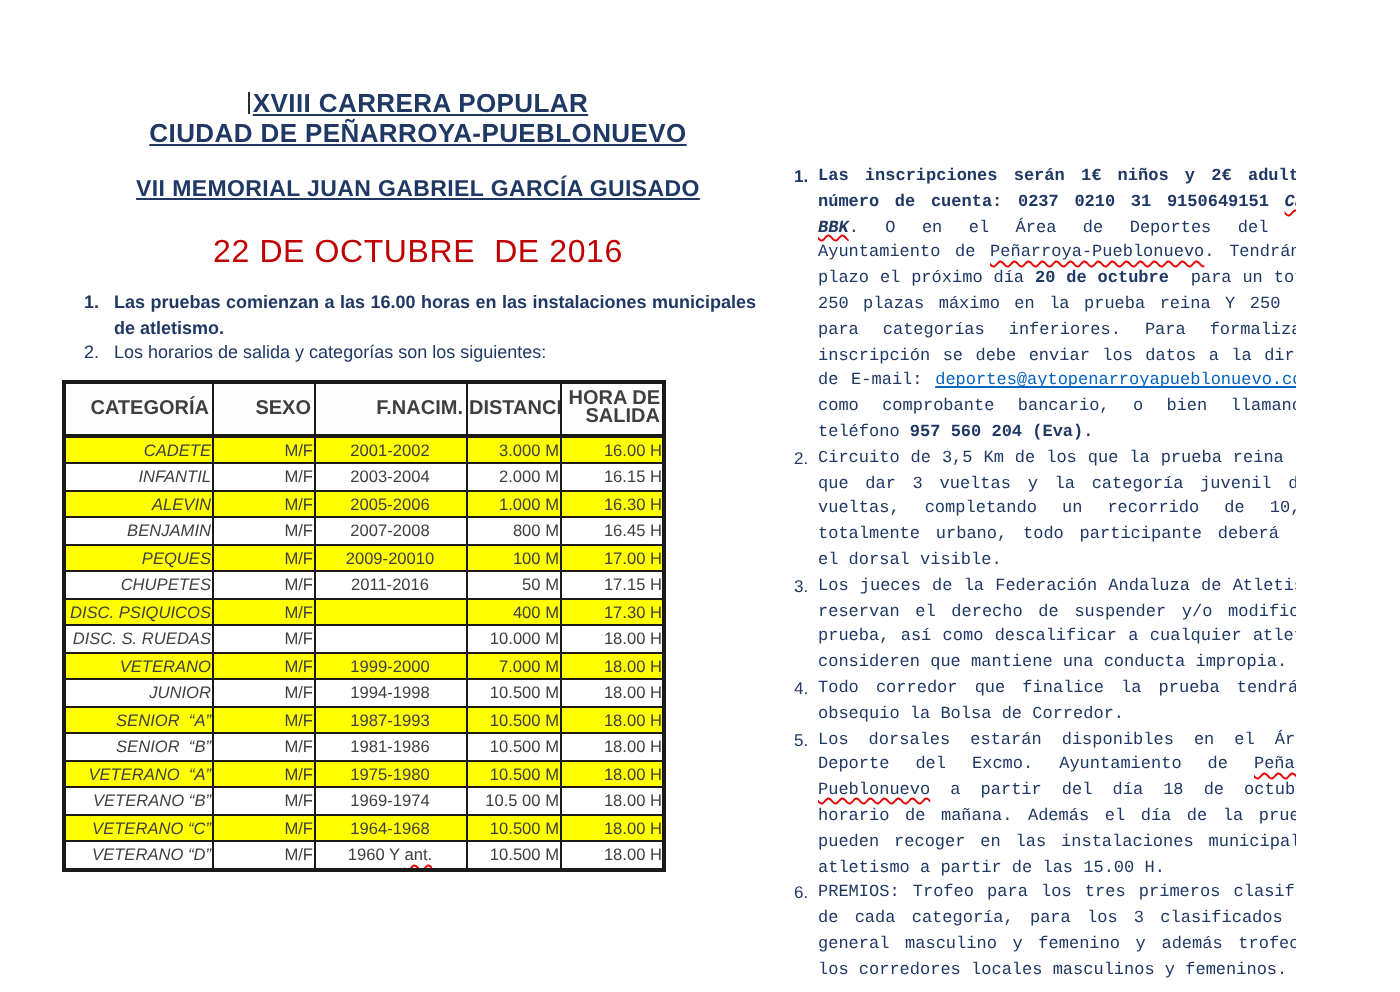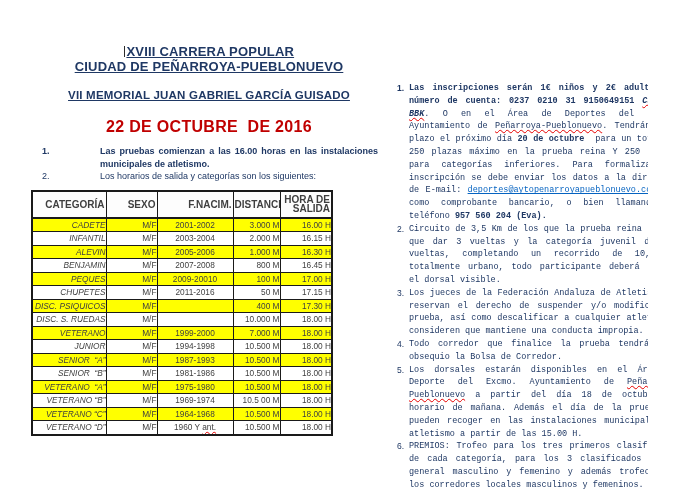--- a/index.html
+++ b/index.html
@@ -8,28 +8,28 @@
 
   
   .left-col { position:absolute; left:30px; top:44px; width:358px; }
   .t-line { text-align:center; color:var(--navy,#1F3864); font-weight:bold;
             font-size:13px; line-height:15px; text-decoration:underline;
             letter-spacing:.2px; }
   .cursor { display:inline-block; width:0; height:11px; border-left:1.6px solid #2b2b2b;
             margin-right:1.5px; vertical-align:-1px; }
   .memorial { margin-top:14px; font-size:11.5px; }
   .date { margin-top:15px; text-align:center; color:var(--red,#C00000);
-          font-weight:bold; font-size:16px; letter-spacing:.3px; white-space:pre-wrap; }
+          font-weight:normal; font-size:16px; letter-spacing:.3px; white-space:pre-wrap; }
 
   #intro-list { margin-top:9px; margin-left:12px; width:336px;
                 color:var(--navy,#1F3864); font-size:9px; line-height:12.5px; }
   .intro-item { display:flex; }
   .intro-item.bold { font-weight:bold; }
   .intro-item .num { flex:none; width:15px; }
-  .intro-item .txt { flex:1; text-align:justify; white-space:pre-wrap;margin-left:43px; }
+  .intro-item .txt { flex:1; text-align:justify; white-space:pre-wrap; }
 
   
   table#schedule-table { border-collapse:collapse; table-layout:fixed; width:300px;
           margin-top:7px; margin-left:1px; color:var(--tabletext,#3F3F3F);
           border:2px solid var(--border,#1a1a1a); }
   #schedule-table th, #schedule-table td { border:1px solid var(--border,#1a1a1a); overflow:hidden; }
   #schedule-table th { font-size:10px; font-weight:bold; text-align:right;
           vertical-align:middle; height:23px; line-height:9px; background:#fdfdfd;
           border-bottom:2px solid var(--border,#1a1a1a); }
   #schedule-table td { font-size:8.3px; height:12.5px; line-height:12px; padding:0; }

